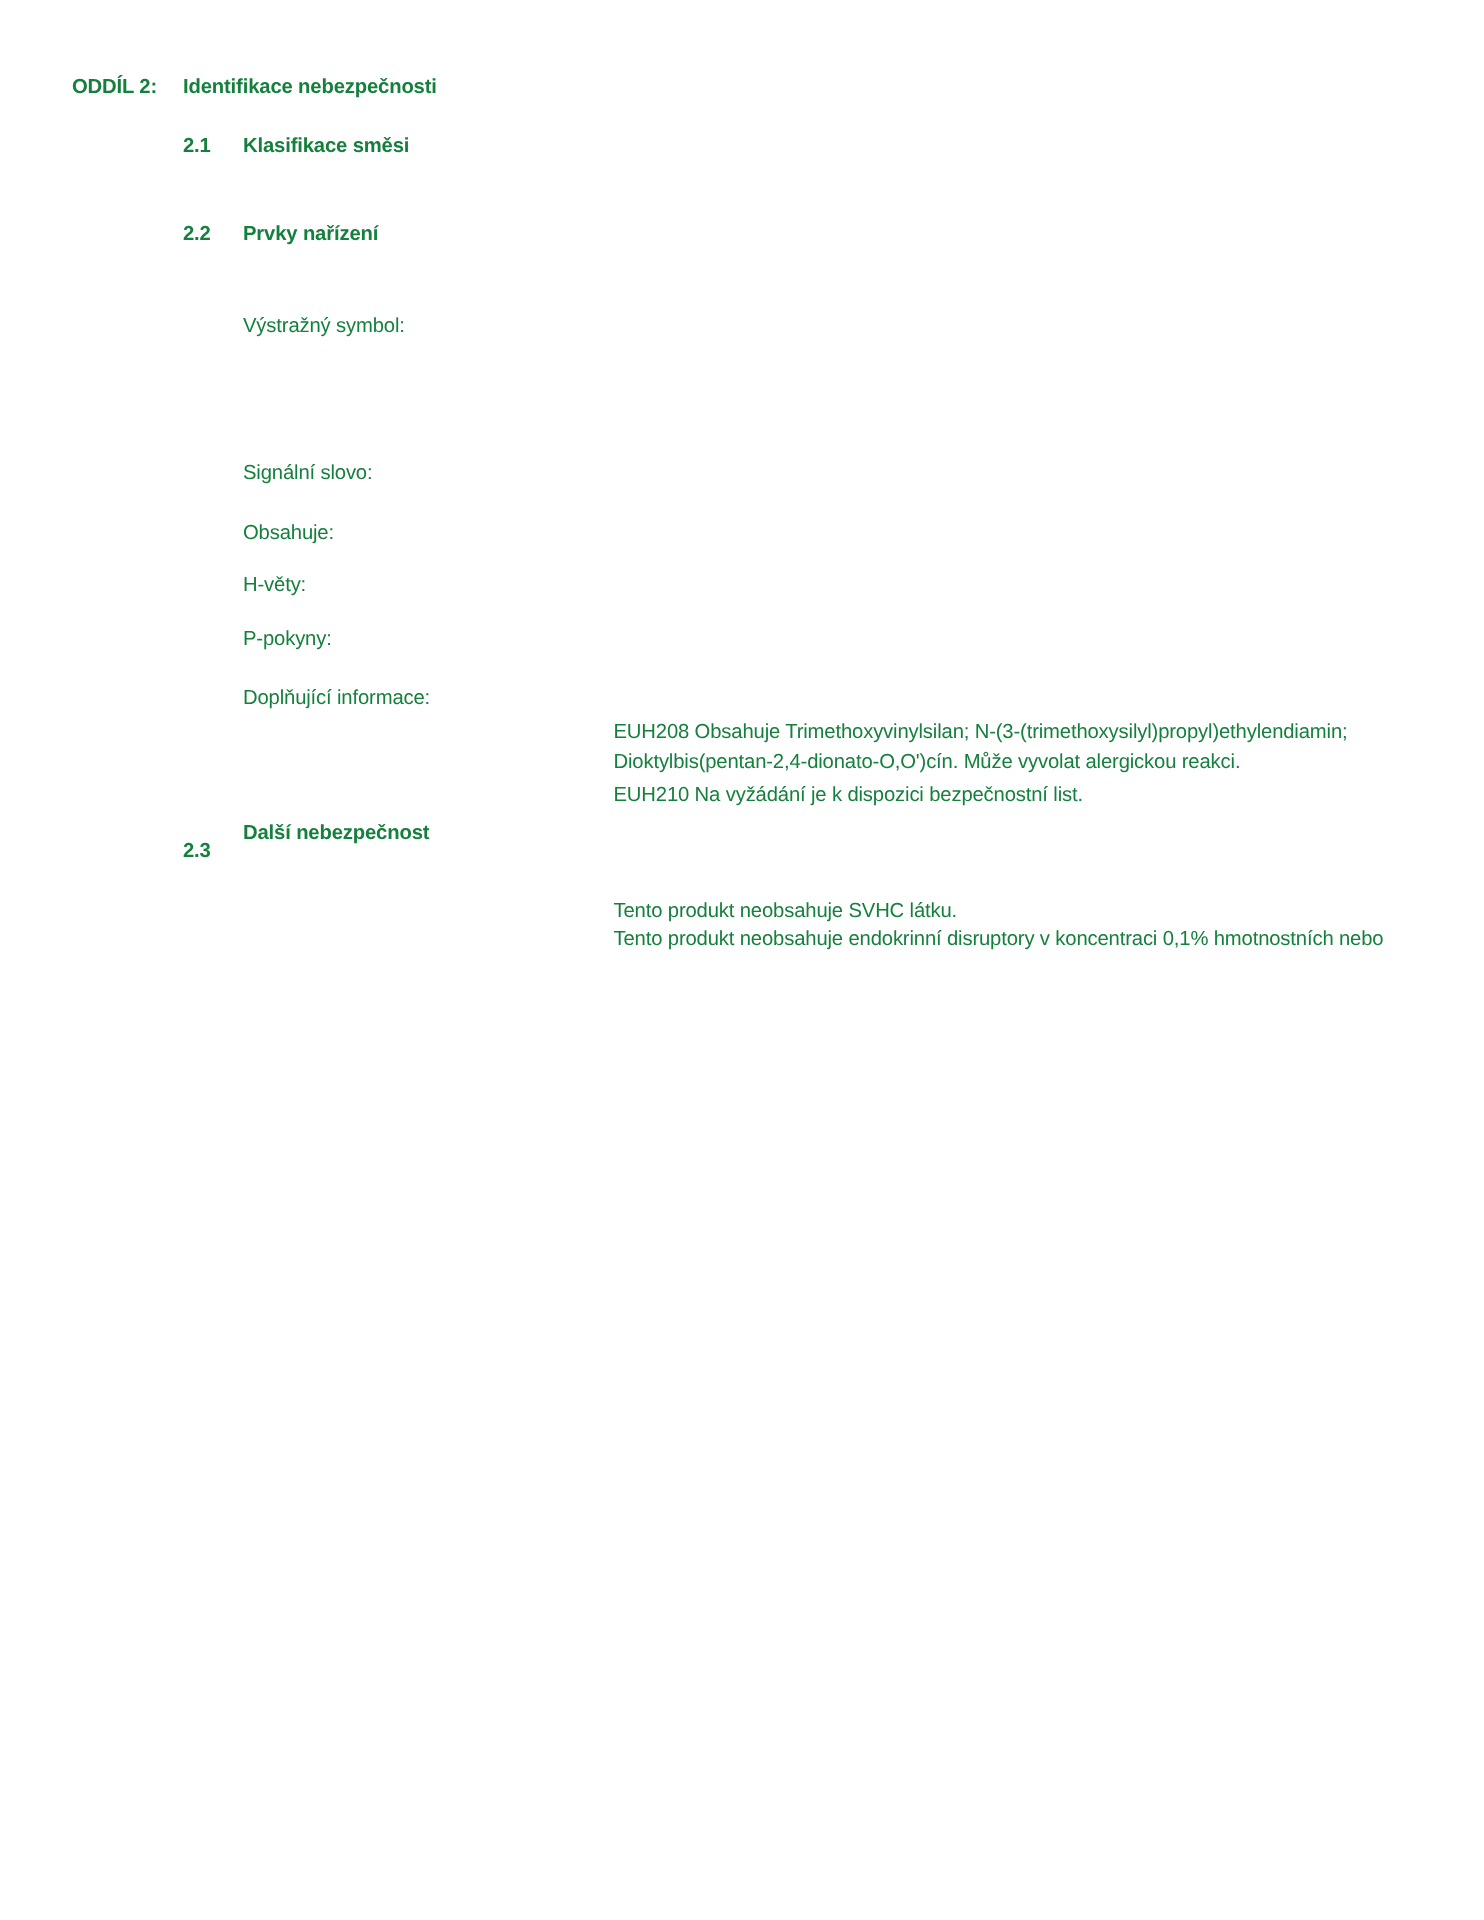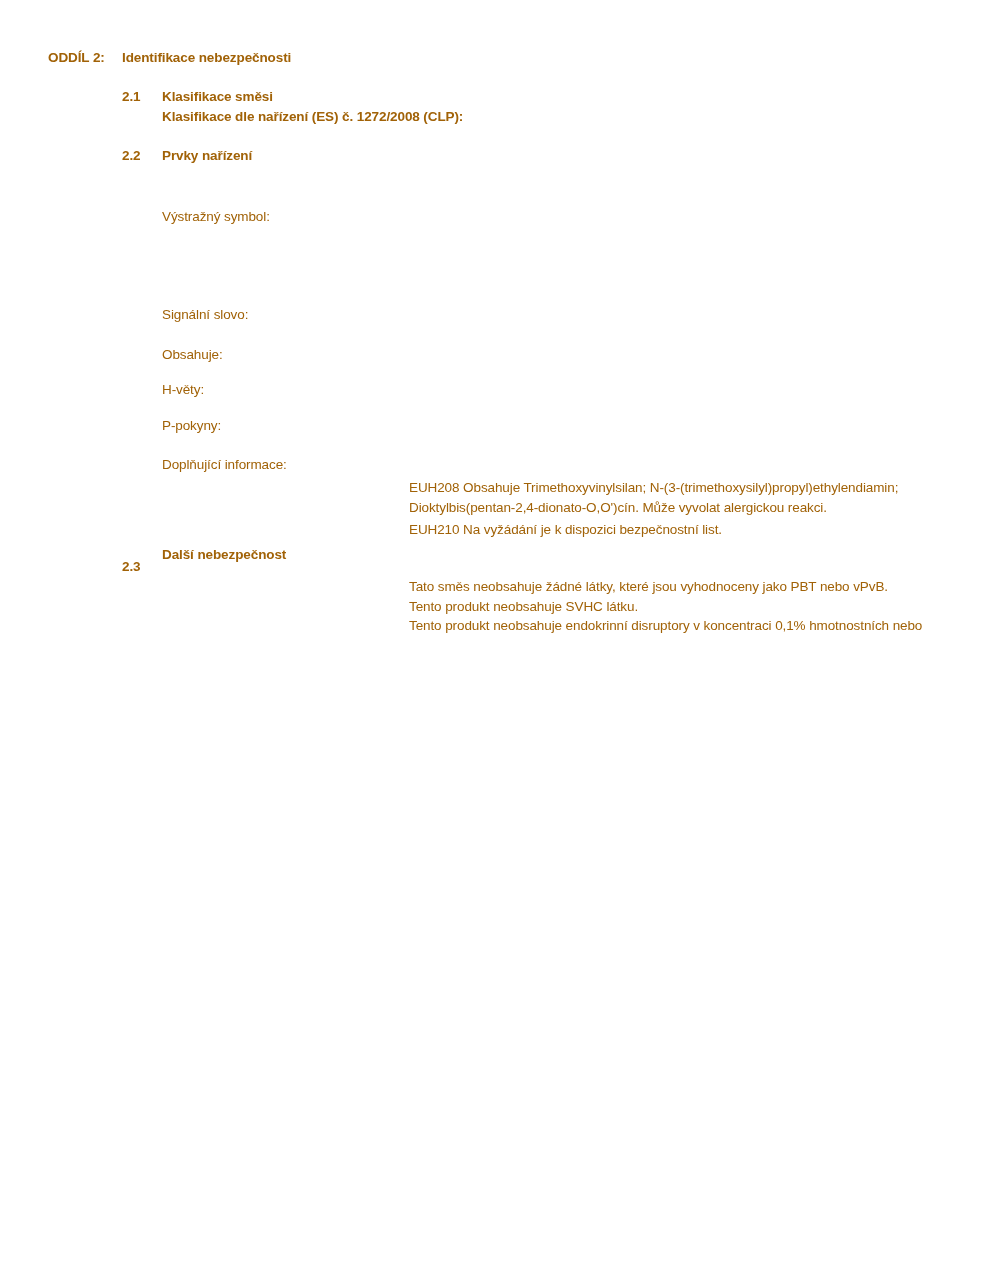--- a/index.html
+++ b/index.html
@@ -8,21 +8,21 @@
     background: #ffffff;
   }
   .page {
     position: relative;
     width: 989px;
     height: 1280px;
     background: #ffffff;
     font-family: "Liberation Sans", sans-serif;
     font-size: 13.5px;
     letter-spacing: -0.1px;
-    color: #a16207;
+    color: #15803d;
     overflow: hidden;
   }
   .t {
     position: absolute;
     white-space: nowrap;
     line-height: 20px;
   }
   .b {
     font-weight: 700;
   }
@@ -30,40 +30,38 @@
 </head>
 <body>
 
 <div class="page">
 
   <span class="t b" style="left:48px; top:48px">ODDÍL 2:</span>
   <span class="t b" style="left:122px; top:48px">Identifikace nebezpečnosti</span>
 
   <span class="t b" style="left:122px; top:87px">2.1</span>
   <span class="t b" style="left:162px; top:87px">Klasifikace směsi</span>
-  <span class="t b" style="left:162px; top:107px">Klasifikace dle nařízení (ES) č. 1272/2008 (CLP):</span>
 
   <span class="t b" style="left:122px; top:146px">2.2</span>
   <span class="t b" style="left:162px; top:146px">Prvky nařízení</span>
 
   <span class="t" style="left:162px; top:207px">Výstražný symbol:</span>
   <span class="t" style="left:162px; top:305px">Signální slovo:</span>
   <span class="t" style="left:162px; top:345px">Obsahuje:</span>
   <span class="t" style="left:162px; top:380px">H-věty:</span>
   <span class="t" style="left:162px; top:416px">P-pokyny:</span>
   <span class="t" style="left:162px; top:455px">Doplňující informace:</span>
 
   <div class="t" style="left:409px; top:478px">
     <div>EUH208 Obsahuje Trimethoxyvinylsilan; N-(3-(trimethoxysilyl)propyl)ethylendiamin;</div>
     <div>Dioktylbis(pentan-2,4-dionato-O,O')cín. Může vyvolat alergickou reakci.</div>
   </div>
   <span class="t" style="left:409px; top:520px">EUH210 Na vyžádání je k dispozici bezpečnostní list.</span>
 
   <span class="t b" style="left:122px; top:557px">2.3</span>
   <span class="t b" style="left:162px; top:545px">Další nebezpečnost</span>
 
-  <span class="t" style="left:409px; top:577px">Tato směs neobsahuje žádné látky, které jsou vyhodnoceny jako PBT nebo vPvB.</span>
   <span class="t" style="left:409px; top:597px">Tento produkt neobsahuje SVHC látku.</span>
   <div class="t" style="left:409px; top:616px">
     <div>Tento produkt neobsahuje endokrinní disruptory v koncentraci 0,1% hmotnostních nebo</div>
   </div>
 
 </div>
 
 </body></html>

